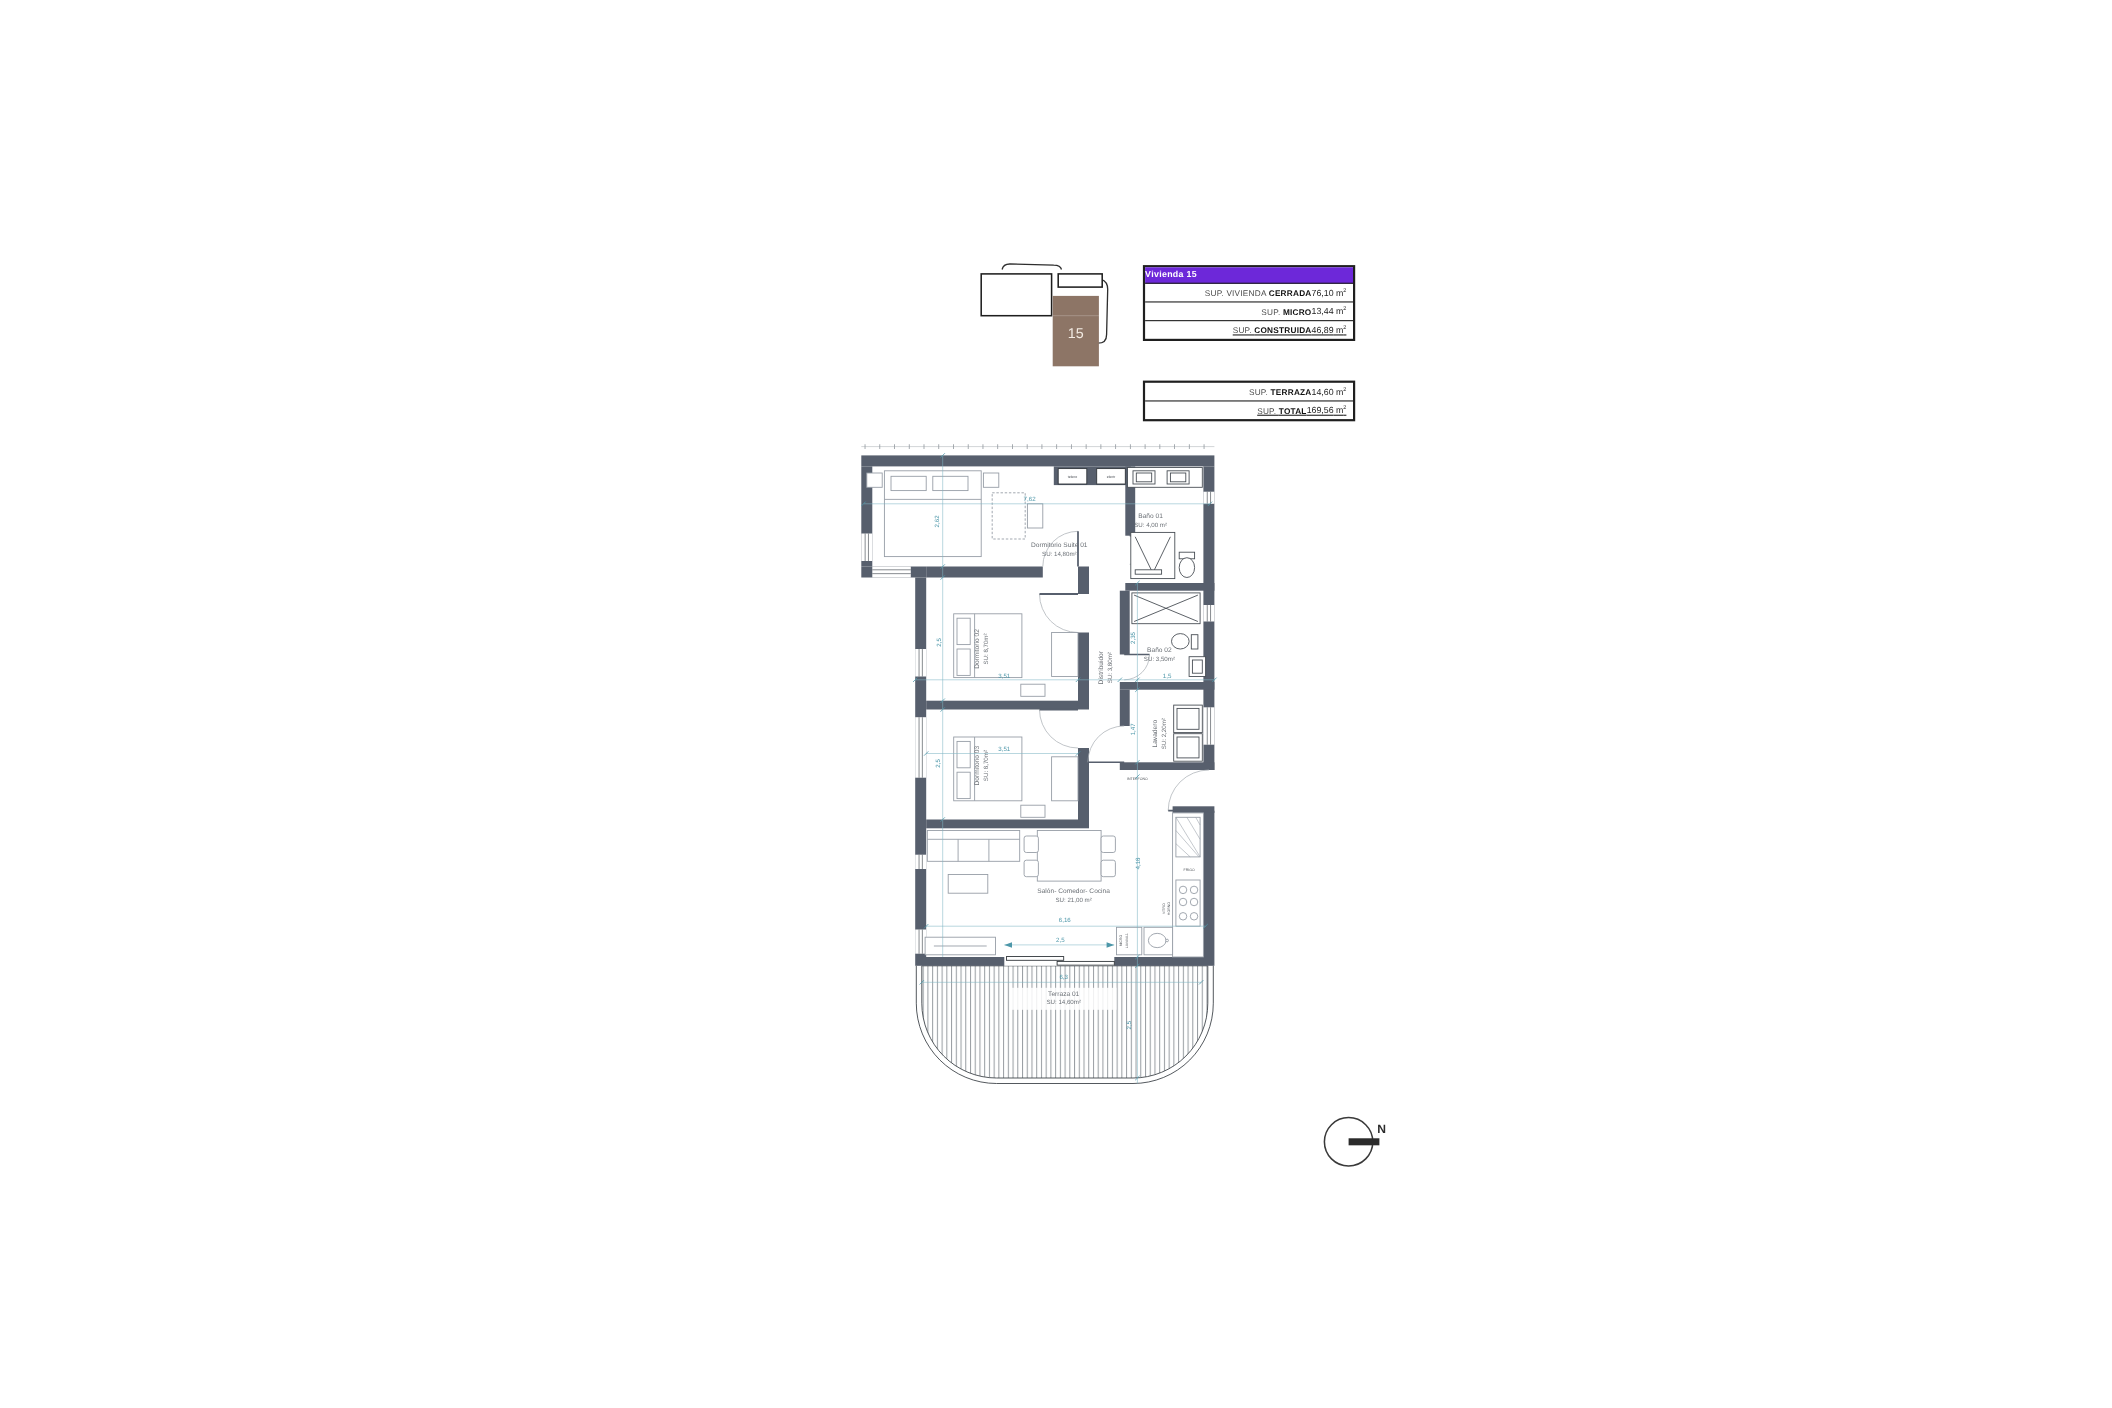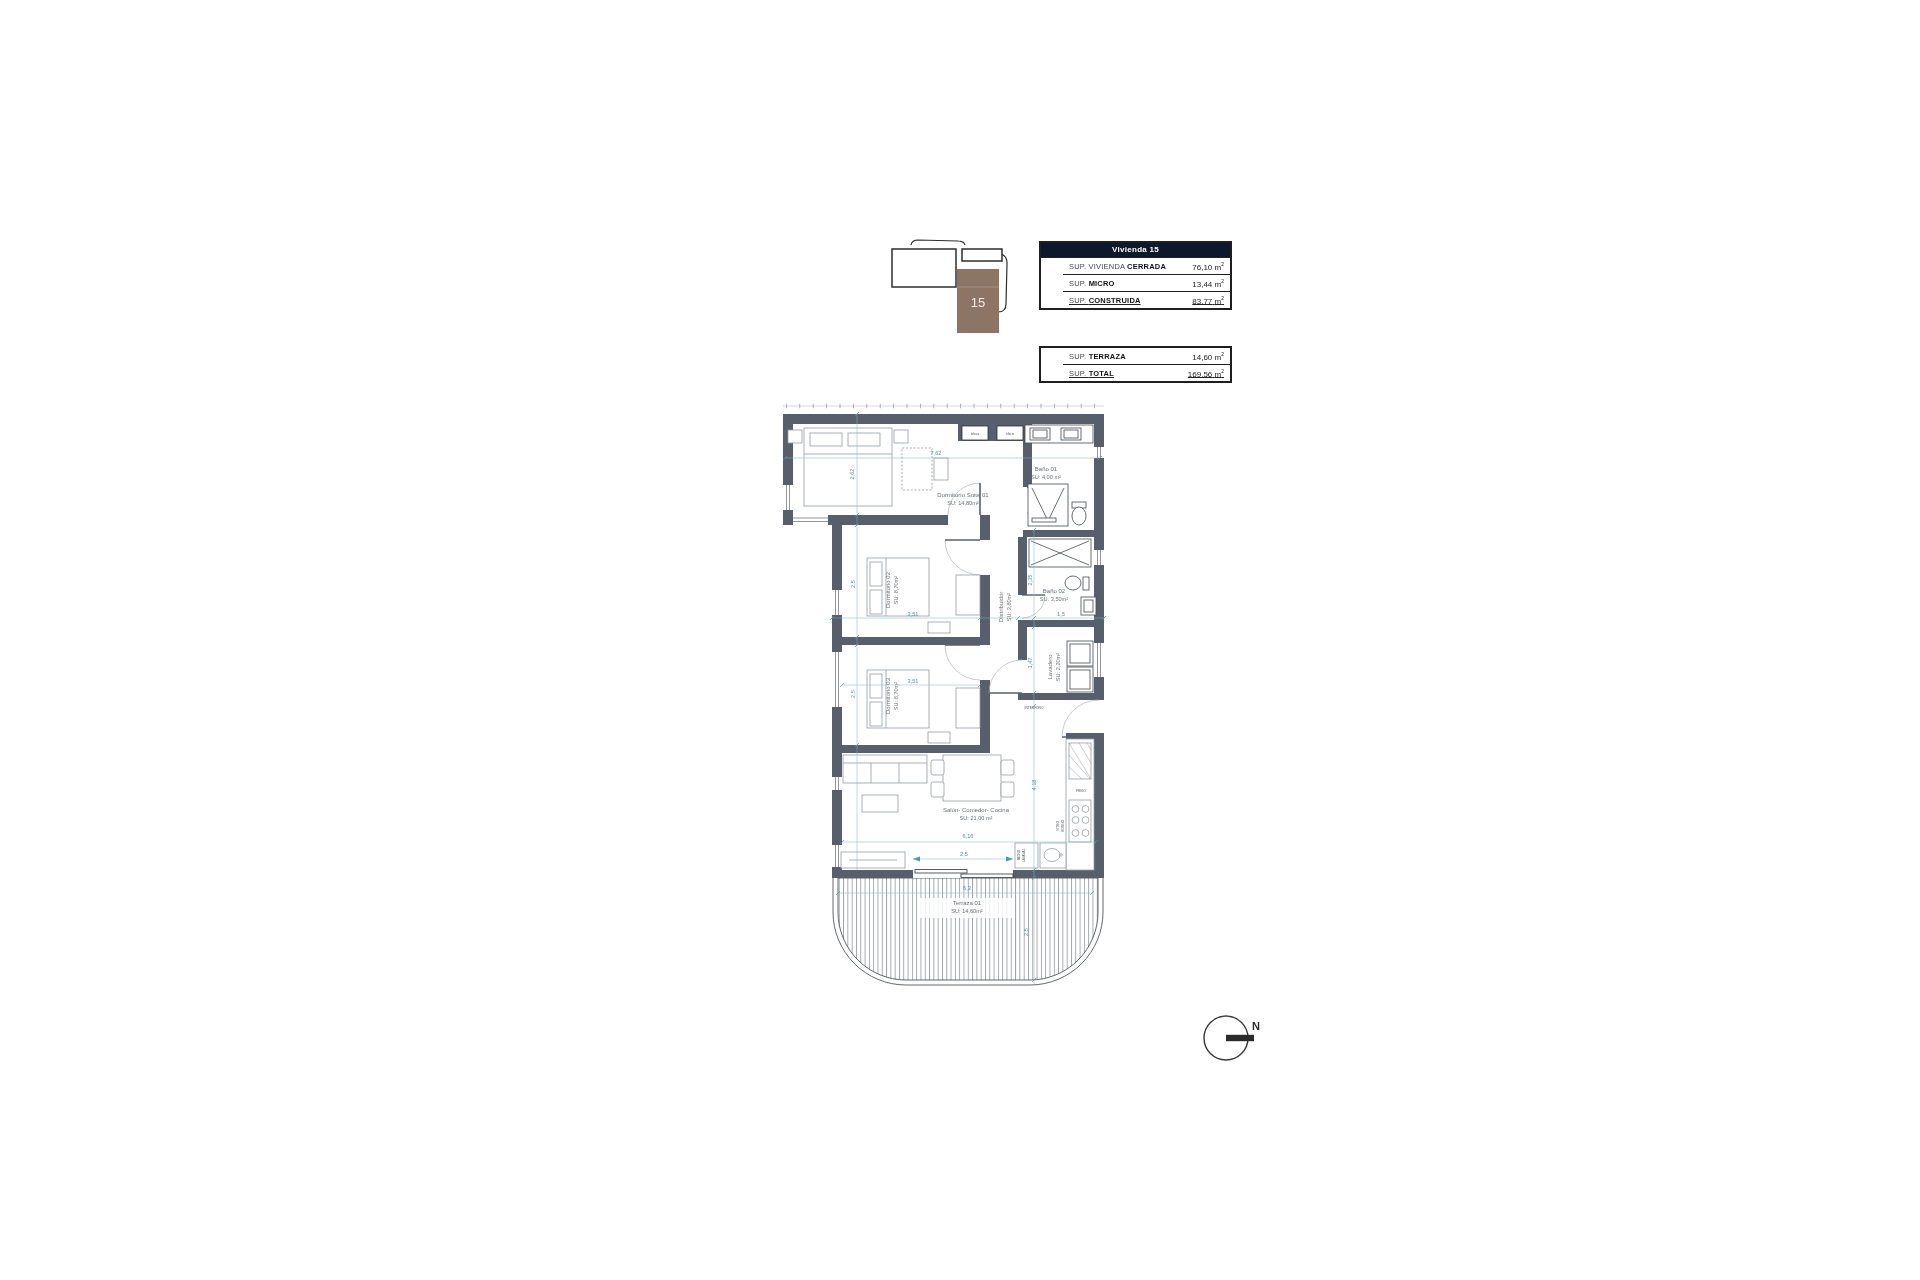--- a/index.html
+++ b/index.html
@@ -2,24 +2,24 @@
 <html><head>
 <meta charset="utf-8">
 <style>
   html,body{margin:0;padding:0;background:#fff;}
   .canvas{position:relative;width:1920px;height:1280px;background:#ffffff;overflow:hidden;
           font-family:"Liberation Sans",sans-serif;}
   svg text{font-family:"Liberation Sans",sans-serif;}
 
   
   .tbl{position:absolute;left:1039px;width:193px;border:2px solid #1f1f1f;background:#fff;box-sizing:border-box;}
-  .tbl-header{height:14px;line-height:14px;background:#0f172a;color:#fff;font-size:8px;font-weight:bold;
-              text-align:center;letter-spacing:.3px;border-bottom:1px solid #1f1f1f;}
-  .trow{height:16px;display:flex;align-items:center;justify-content:space-between;
-        padding:0 6px;border-bottom:1px solid #1f1f1f;font-size:7.5px;color:#222;margin-left:22px;}
+  .tbl-header{height:14px;line-height:14px;background:#6d28d9;color:#fff;font-size:8px;font-weight:bold;
+              letter-spacing:.3px;border-bottom:1px solid #1f1f1f;}
+  .trow{height:16px;display:flex;align-items:center;justify-content:flex-end;
+        padding:0 6px;border-bottom:1px solid #1f1f1f;font-size:7.5px;color:#222;}
   .trow:last-child{border-bottom:none;text-decoration:underline;}
   .tlabel{white-space:nowrap;color:#4a4a4a;letter-spacing:.2px;}
   .tlabel b{color:#111;}
   .tval{white-space:nowrap;font-size:8px;color:#1c1c1c;}
   .tval .sup{font-size:5px;vertical-align:super;}
 
   
   .rname{font-size:6px;fill:#6b7076;}
   .rsu{font-size:5.6px;fill:#6b7076;}
   .dim{font-size:5.6px;fill:#4d97a9;}
@@ -49,21 +49,21 @@
     <div class="trow">
       <span class="tlabel"><span>SUP. VIVIENDA </span><b>CERRADA</b></span>
       <span class="tval"><span>76,10</span>&nbsp;<span>m</span><span class="sup">2</span></span>
     </div>
     <div class="trow">
       <span class="tlabel"><span>SUP. </span><b>MICRO</b></span>
       <span class="tval"><span>13,44</span>&nbsp;<span>m</span><span class="sup">2</span></span>
     </div>
     <div class="trow">
       <span class="tlabel"><span>SUP. </span><b>CONSTRUIDA</b></span>
-      <span class="tval"><span>83,77</span>&nbsp;<span>m</span><span class="sup">2</span></span>
+      <span class="tval"><span>46,89</span>&nbsp;<span>m</span><span class="sup">2</span></span>
     </div>
   </div>
 
   <div class="tbl" style="top:346px">
     <div class="trow">
       <span class="tlabel"><span>SUP. </span><b>TERRAZA</b></span>
       <span class="tval"><span>14,60</span>&nbsp;<span>m</span><span class="sup">2</span></span>
     </div>
     <div class="trow">
       <span class="tlabel"><span>SUP. </span><b>TOTAL</b></span>

